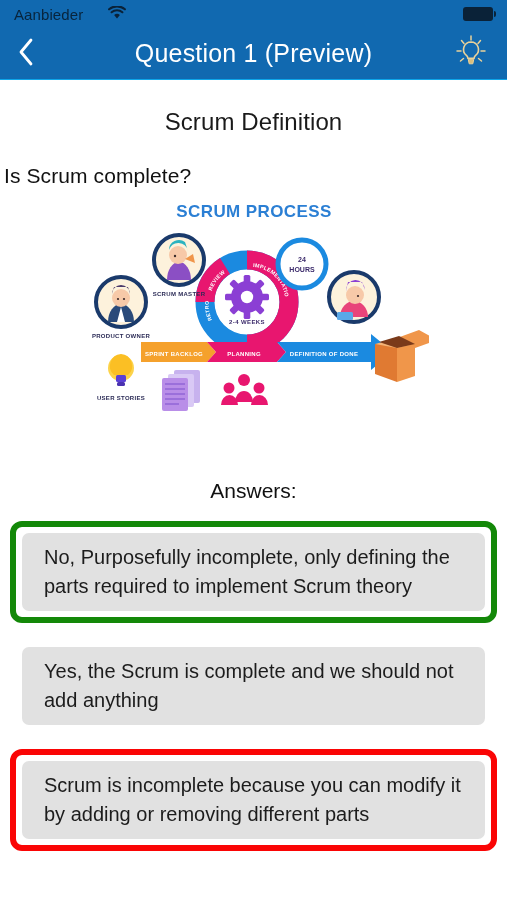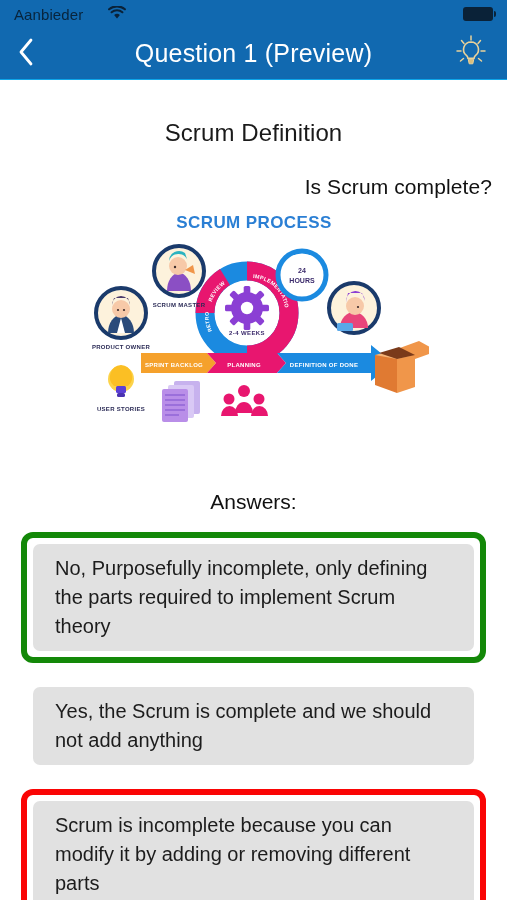--- a/index.html
+++ b/index.html
@@ -40,28 +40,28 @@
   }
   .nav-title{
     position:absolute; left:0; right:0; text-align:center;
     font-size:25px; color:#ffffff; font-weight:400; letter-spacing:.2px;
     pointer-events:none;
   }
   .back-btn{ width:34px; height:40px; display:flex; align-items:center; justify-content:flex-start; cursor:pointer; z-index:2;}
   .hint-btn{ width:40px; height:44px; display:flex; align-items:center; justify-content:center; cursor:pointer; z-index:2;}
 
   
-  .content{ padding:15px; background:#fff; height:820px; overflow:hidden; }
+  .content{ padding:4px; background:#fff; height:820px; overflow:hidden; }
 
   .page-title{
     text-align:center; font-size:24px; color:#1a1a1a; font-weight:400;
     margin-top:24px; letter-spacing:.1px;
   }
   .question-text{
-    text-align:right; font-size:21px; color:#111; font-weight:400;
+    text-align:left; font-size:21px; color:#111; font-weight:400;
     margin-top:28px; letter-spacing:.1px;
   }
 
   
   .figure-wrap{ margin-top:14px; display:flex; justify-content:center; }
   .figure{ width:350px; height:215px; position:relative; }
 
   
   .answers-label{
     text-align:center; font-size:21px; color:#111; font-weight:400;

